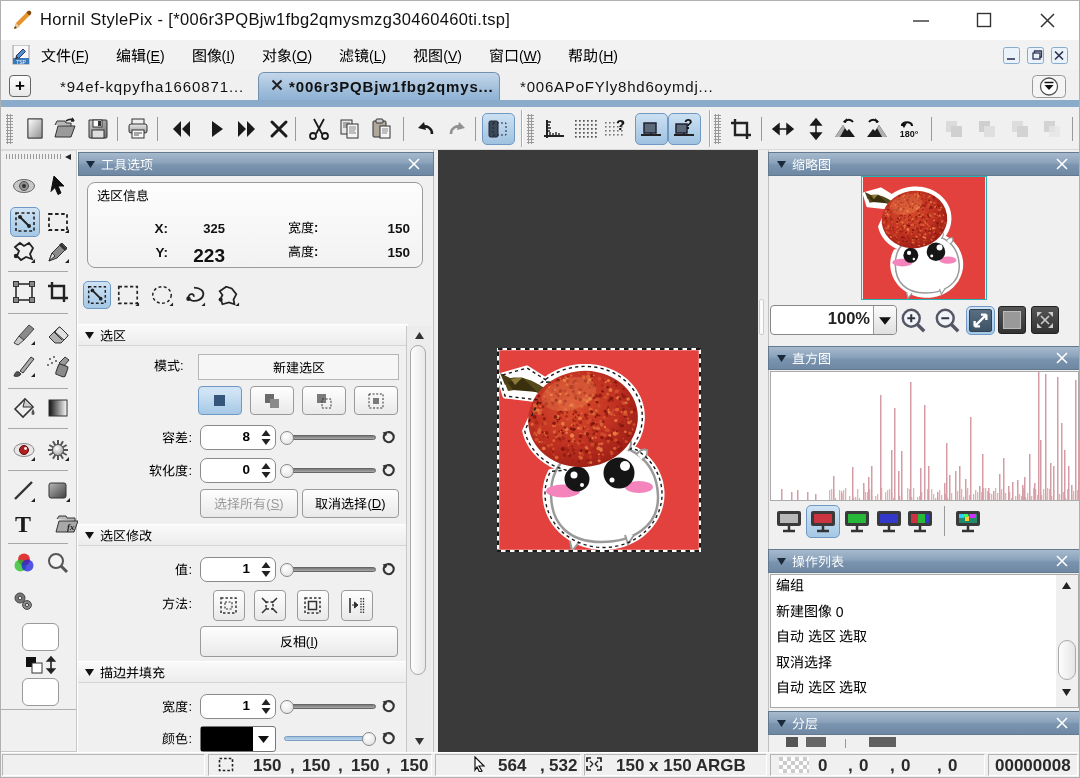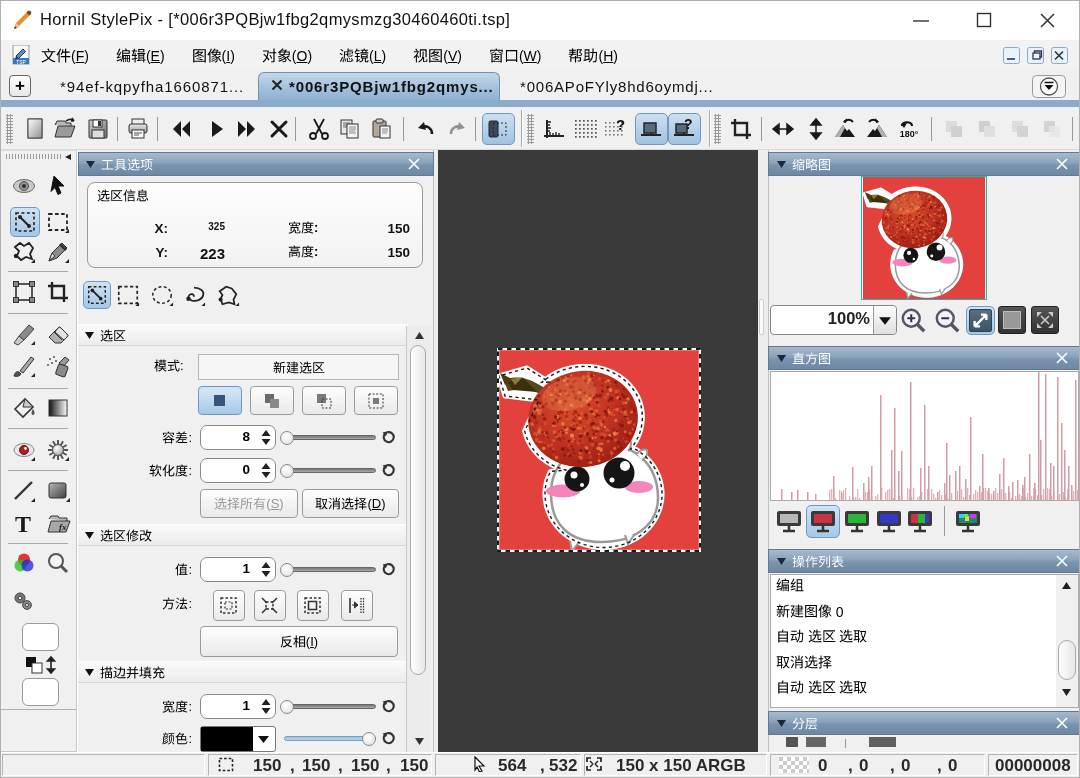--- a/index.html
+++ b/index.html
@@ -514,21 +514,21 @@
       <path d="M4 21L21 4" stroke="#333" stroke-width="2.4"></path>
       <path d="M20 24l4-4v4z" fill="#222"></path>
     </svg></div>
 <div class="tool" style="left:45px;top:478px"><svg width="26" height="26" viewBox="0 0 26 26" opacity="1">
       <rect x="4" y="5" width="17" height="15" rx="2" fill="url(#grect)" stroke="#333"></rect>
       <path d="M21 24l4-4v4z" fill="#222"></path>
     </svg></div>
 <div class="tool" style="left:11px;top:511px"><svg width="26" height="26" viewBox="0 0 26 26" opacity="1">
       <text x="12" y="21" font-size="24" font-family="Liberation Serif" font-weight="bold" fill="#1a1a1a" text-anchor="middle">T</text>
     </svg></div>
-<div class="tool" style="left:46px;top:511px"><svg width="26" height="26" viewBox="0 0 26 26" opacity="1">
+<div class="tool" style="left:54px;top:511px"><svg width="26" height="26" viewBox="0 0 26 26" opacity="1">
       <path d="M3 8l2-3h7l1 2h8v3" fill="#b8b8b8" stroke="#333"></path>
       <path d="M2 21l3-11h19l-4 11z" fill="#a8a8a8" stroke="#333"></path>
       <text x="13" y="19" font-size="9" font-style="italic" font-weight="bold" fill="#222" font-family="Liberation Serif">fx</text>
     </svg></div>
 <div class="toolsep" style="top:543px"></div>
 <div class="tool" style="left:11px;top:550px"><svg width="26" height="26" viewBox="0 0 26 26" opacity="1">
       <circle cx="13" cy="9.5" r="6" fill="#e02020" opacity=".9"></circle>
       <circle cx="9.5" cy="15.5" r="6" fill="#20c020" opacity=".75"></circle>
       <circle cx="16.5" cy="15.5" r="6" fill="#2020e0" opacity=".75"></circle>
     </svg></div>
@@ -569,28 +569,28 @@
     <path d="M1 1l10 10M11 1L1 11" stroke="#fff" stroke-width="1.6"></path>
   </svg>
 <div class="abs" style="left:87px;top:182px;width:336px;height:86px;background:linear-gradient(#fdfdfd,#f2f2f2);border:1px solid #9a9a9a;border-radius:8px"></div>
 <div class="abs" style="left:97px;top:188px"><svg width="52" height="13" viewBox="0 0 400 100" fill="#000" style="vertical-align:-0.12em">
       <use href="#u9009" x="0"></use>
       <use href="#u533a" x="100"></use>
       <use href="#u4fe1" x="200"></use>
       <use href="#u606f" x="300"></use>
     </svg></div>
 <div class="abs" style="left:140px;top:221px;width:28px;text-align:right;position:absolute;font-weight:bold;color:#111;font-size:13.5px">X:</div>
-<div class="abs" style="left:185px;top:221px;width:40px;text-align:right;position:absolute;font-weight:bold;color:#111;font-size:10px">325</div>
+<div class="abs" style="left:185px;top:221px;width:40px;text-align:right;position:absolute;font-weight:bold;color:#111;font-size:13px">325</div>
 <div class="abs" style="left:288px;top:220px"><svg width="26" height="13" viewBox="0 0 200 100" fill="#000" style="vertical-align:-0.12em">
       <use href="#u5bbd" x="0"></use>
       <use href="#u5ea6" x="100"></use>
     </svg><b>:</b></div>
 <div class="abs" style="left:370px;top:221px;width:40px;text-align:right;position:absolute;font-weight:bold;color:#111;font-size:13.5px">150</div>
 <div class="abs" style="left:140px;top:245px;width:28px;text-align:right;position:absolute;font-weight:bold;color:#111;font-size:13.5px">Y:</div>
-<div class="abs" style="left:185px;top:245px;width:40px;text-align:right;position:absolute;font-weight:bold;color:#111;font-size:15px">223</div>
+<div class="abs" style="left:185px;top:245px;width:40px;text-align:right;position:absolute;font-weight:bold;color:#111;font-size:19px">223</div>
 <div class="abs" style="left:288px;top:244px"><svg width="26" height="13" viewBox="0 0 200 100" fill="#000" style="vertical-align:-0.12em">
       <use href="#u9ad8" x="0"></use>
       <use href="#u5ea6" x="100"></use>
     </svg><b>:</b></div>
 <div class="abs" style="left:370px;top:245px;width:40px;text-align:right;position:absolute;font-weight:bold;color:#111;font-size:13.5px">150</div>
 <div class="abs" style="left:83px;top:281px;width:28px;height:28px;border:1px solid #6f99c2;border-radius:5px;background:linear-gradient(#cfe3f4,#a5c8e6)"></div>
 <svg class="abs" style="left:85px;top:283px" width="24" height="24" viewBox="0 0 26 26">
     <rect x="4" y="4" width="18" height="18" fill="none" stroke="#222" stroke-width="1.6" stroke-dasharray="3 2.4"></rect>
     <path d="M8 8l9 9" stroke="#222" stroke-width="2"></path>
     <circle cx="8" cy="8" r="2" fill="#222"></circle>

